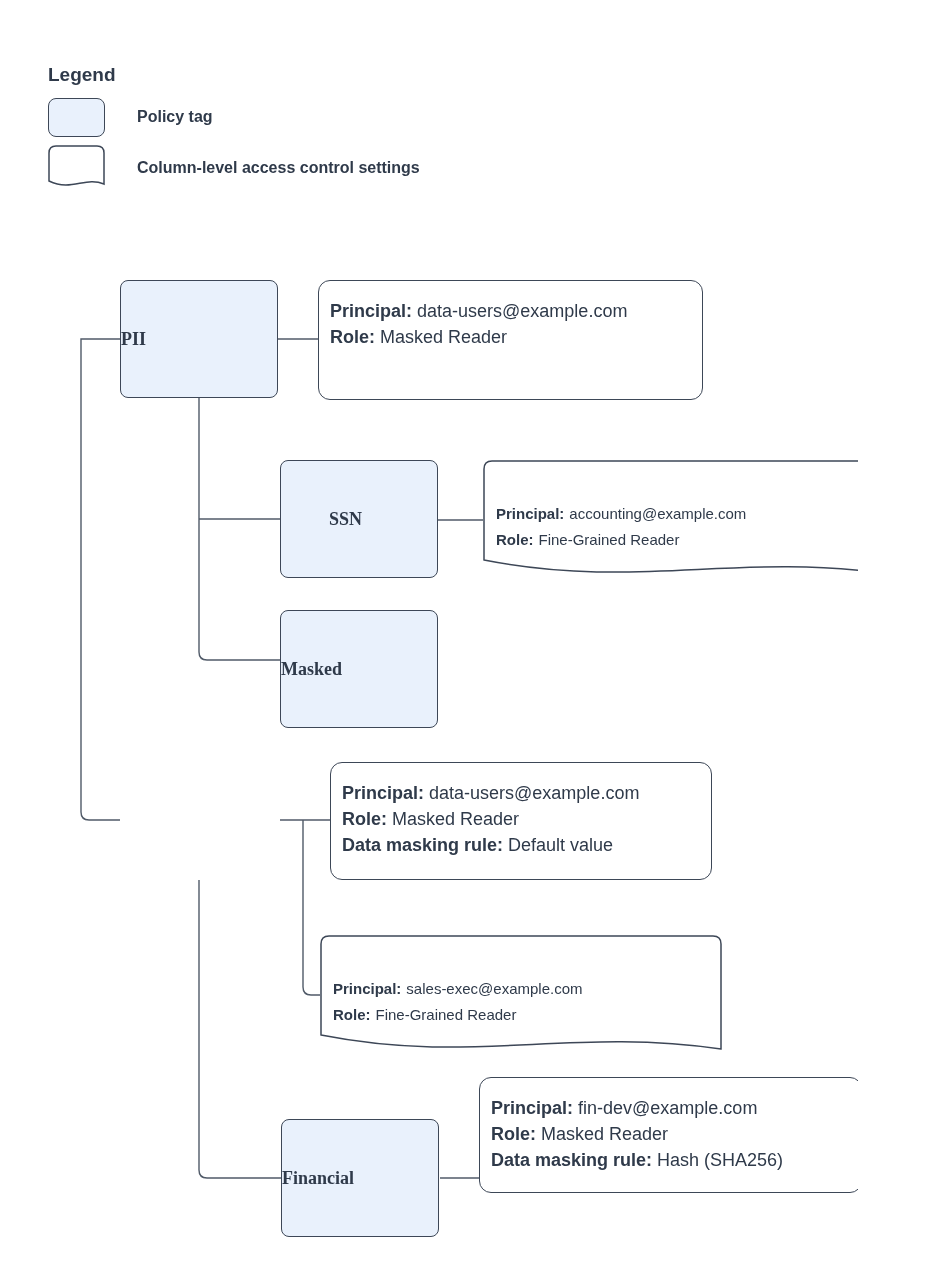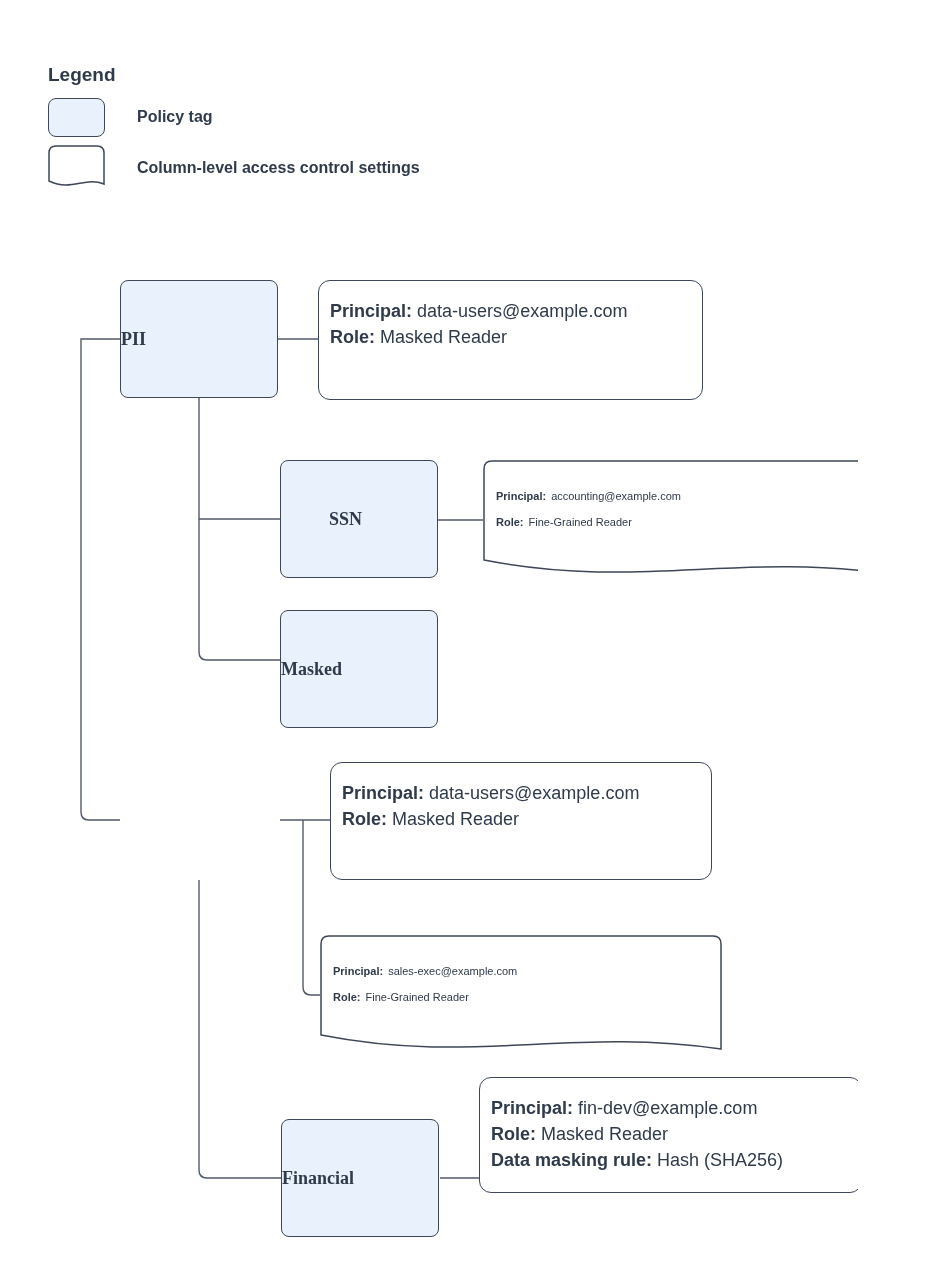--- a/index.html
+++ b/index.html
@@ -73,22 +73,22 @@
     white-space: nowrap;
   }
   .pline b { font-weight: 700; margin-right: 5px; }
 
   
   .doc { position: absolute; }
   .doc > svg { position: absolute; left: 0; top: 0; overflow: visible; }
   .doc > svg path { fill: var(--background); stroke: var(--box-border); stroke-width: 1.5; }
   .doc-text {
     position: relative;
-    padding: 23px 8px 0 13px;
-    font-size: 11px;
+    padding: 41px 8px 0 13px;
+    font-size: 15px;
     line-height: 26px;
     white-space: nowrap;
   }
 </style>
 </head>
 <body>
 
 <div class="canvas">
 
   <svg class="connectors" viewBox="0 0 930 1280">
@@ -140,20 +140,21 @@
   </div>
 
   <div class="policy" style="left:318px; top:280px; width:385px; height:120px;">
     <div class="pline"><b>Principal:</b><span>data-users@example.com</span></div>
     <div class="pline"><b>Role:</b><span>Masked Reader</span></div>
   </div>
 
   <div class="policy" style="left:330px; top:762px; width:382px; height:118px;">
     <div class="pline"><b>Principal:</b><span>data-users@example.com</span></div>
     <div class="pline"><b>Role:</b><span>Masked Reader</span></div>
+    <div class="pline"><b>Data masking rule:</b><span>Default value</span></div>
   </div>
 
   <div class="policy" style="left:479px; top:1077px; width:383px; height:116px;">
     <div class="pline"><b>Principal:</b><span>fin-dev@example.com</span></div>
     <div class="pline"><b>Role:</b><span>Masked Reader</span></div>
     <div class="pline"><b>Data masking rule:</b><span>Hash (SHA256)</span></div>
   </div>
 
   <div class="doc" style="left:483px; top:460px; width:407px; height:120px;">
     <svg width="407" height="120" viewBox="0 0 407 120">

